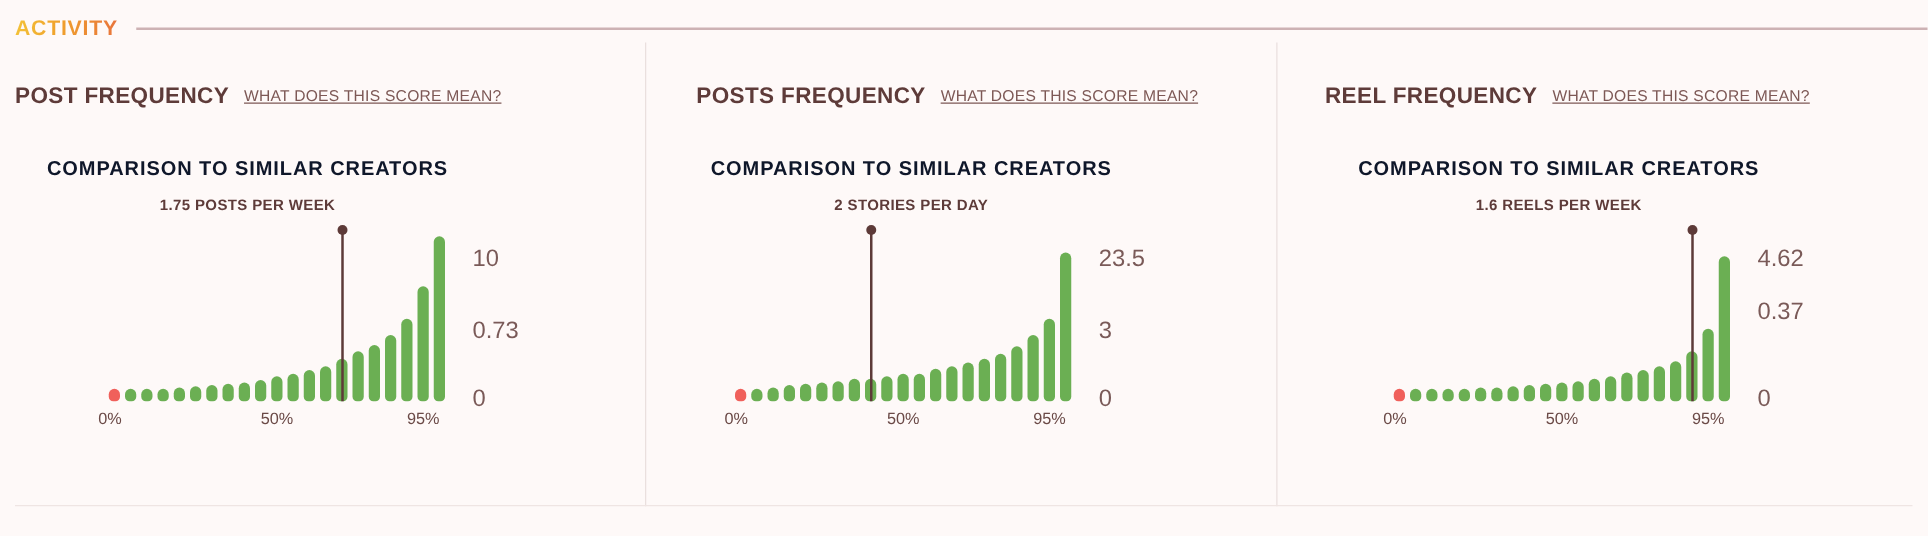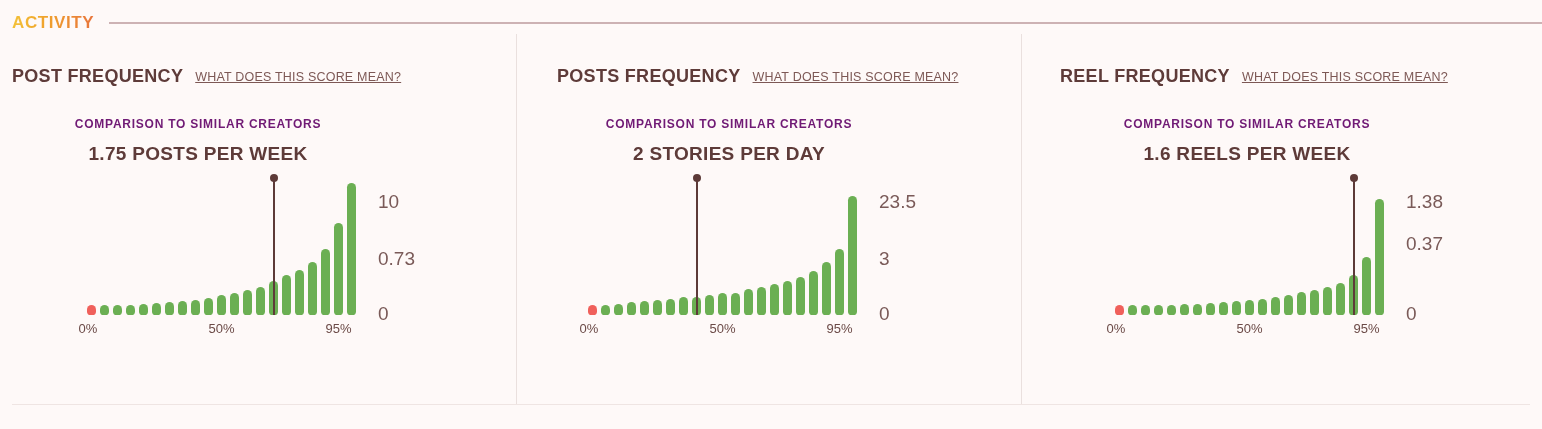--- a/index.html
+++ b/index.html
@@ -91,29 +91,29 @@
     letter-spacing: 0.2px;
     color: #7D5855;
     text-decoration: underline;
     margin-left: 12px;
     white-space: nowrap;
     cursor: pointer;
   }
 
   .comparison-label {
     text-align: center;
-    font-size: 12px;
+    font-size: 16px;
     font-weight: bold;
     letter-spacing: 0.75px;
-    color: #701a75;
-    margin-top: 30px;
+    color: #0f172a;
+    margin-top: 40px;
   }
   .metric-label {
     text-align: center;
-    font-size: 19px;
+    font-size: 12px;
     font-weight: bold;
     letter-spacing: 0.3px;
     color: #5E3B39;
     margin-top: 12px;
   }
 
   
   .chart-wrap {
     position: relative;
     margin-top: 16px;
@@ -281,21 +281,21 @@
           <div class="bar" title="65%" style="width: 9px; height: 20.46px; margin-right: 4px; background: rgb(107, 175, 83);"></div>
           <div class="bar" title="70%" style="width: 9px; height: 23.1px; margin-right: 4px; background: rgb(107, 175, 83);"></div>
           <div class="bar" title="75%" style="width: 9px; height: 25.08px; margin-right: 4px; background: rgb(107, 175, 83);"></div>
           <div class="bar" title="80%" style="width: 9px; height: 28.38px; margin-right: 4px; background: rgb(107, 175, 83);"></div>
           <div class="bar" title="85%" style="width: 9px; height: 32.34px; margin-right: 4px; background: rgb(107, 175, 83);"></div>
           <div class="bar" title="90%" style="width: 9px; height: 39.6px; margin-right: 4px; background: rgb(107, 175, 83);"></div>
           <div class="bar" title="95%" style="width: 9px; height: 58.08px; margin-right: 4px; background: rgb(107, 175, 83);"></div>
           <div class="bar" title="100%" style="width: 9px; height: 116.16px; margin-right: 4px; background: rgb(107, 175, 83);"></div>
         </div>
         <div class="marker" style="left: 330.5px; height: 134.64px;"></div>
-        <div class="ytick" style="left: 384px; top: 10px;">1.38</div>
+        <div class="ytick" style="left: 384px; top: 10px;">4.62</div>
         <div class="ytick" style="left: 384px; top: 52px;">0.37</div>
         <div class="ytick" style="left: 384px; top: 122px;">0</div>
         <div class="xtick" style="left: 84.5px; top: 140px;">0%</div>
         <div class="xtick" style="left: 214.5px; top: 140px;">50%</div>
         <div class="xtick" style="left: 331.5px; top: 140px;">95%</div>
       </div>
   </div>
 
 </div>
 

